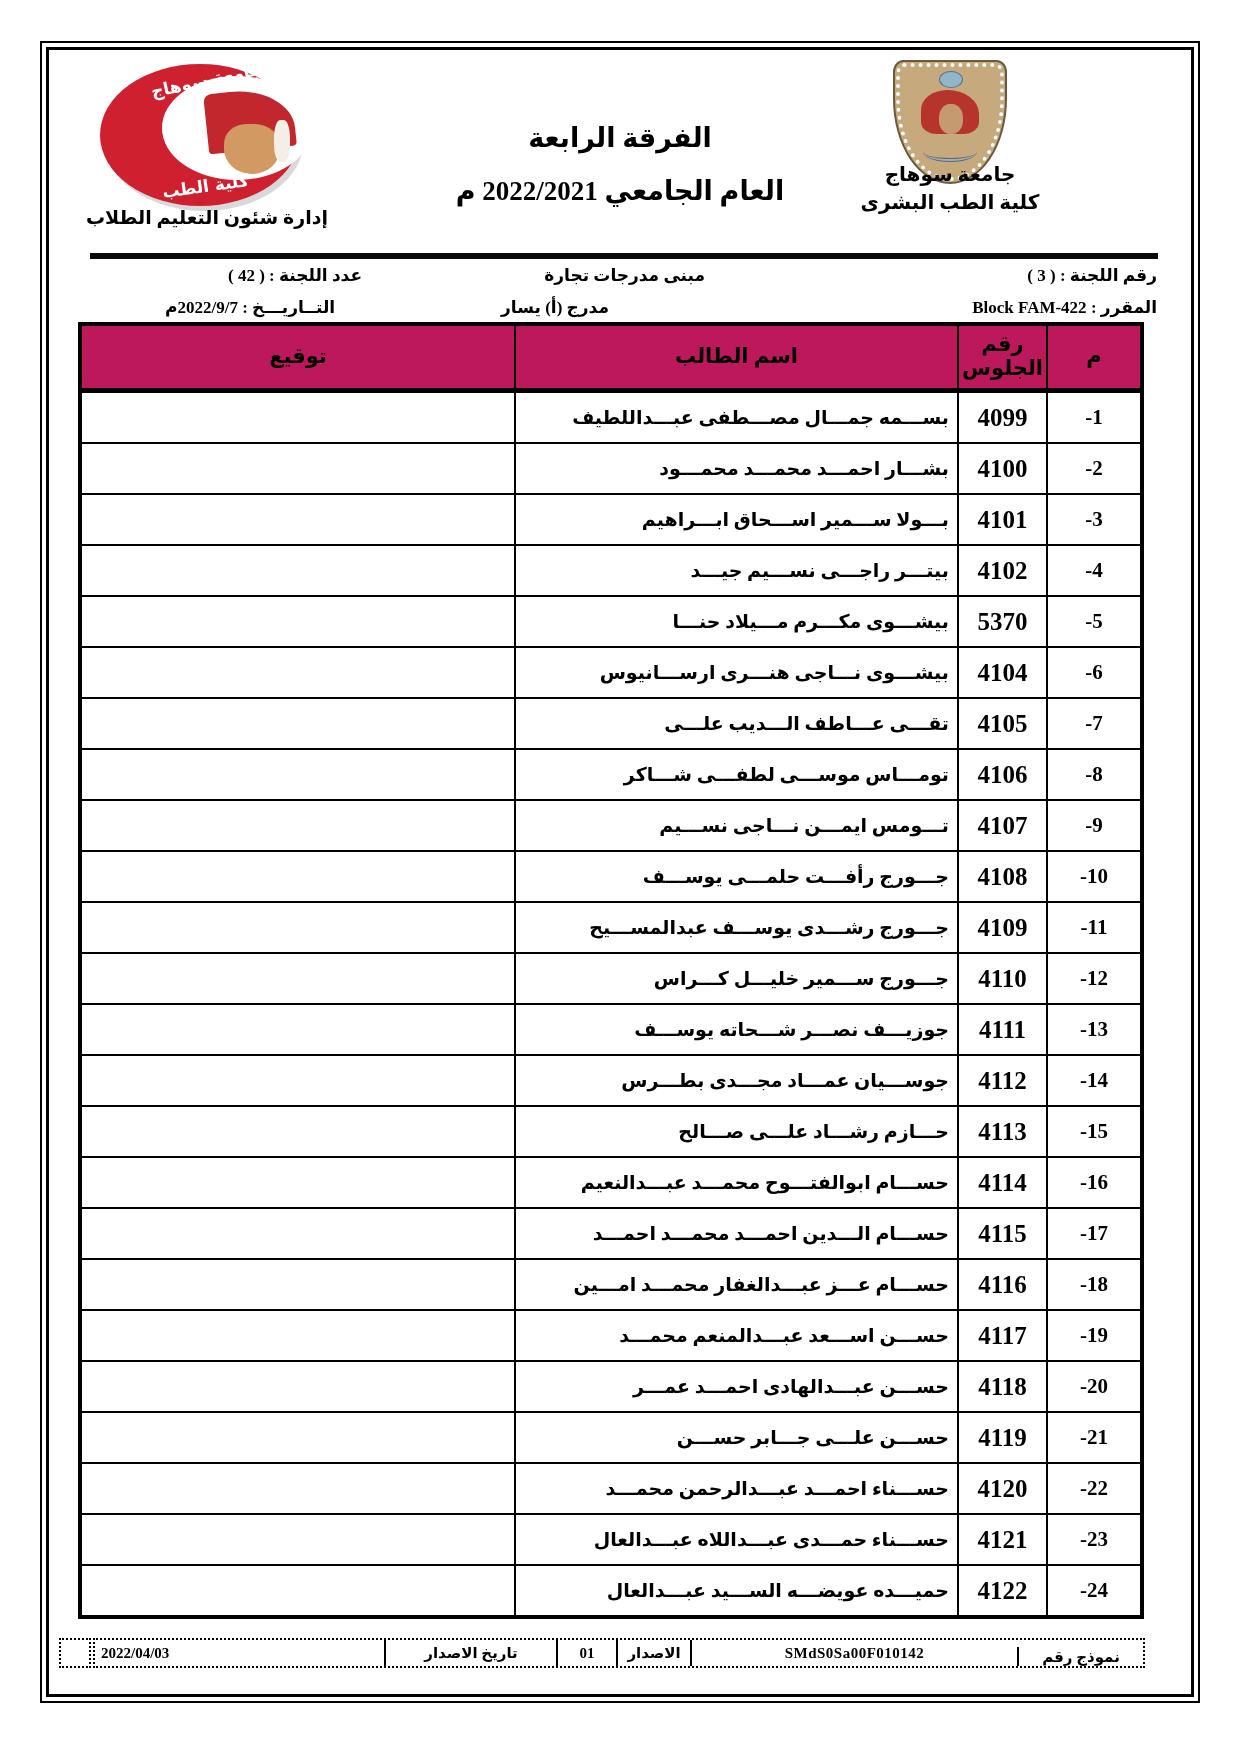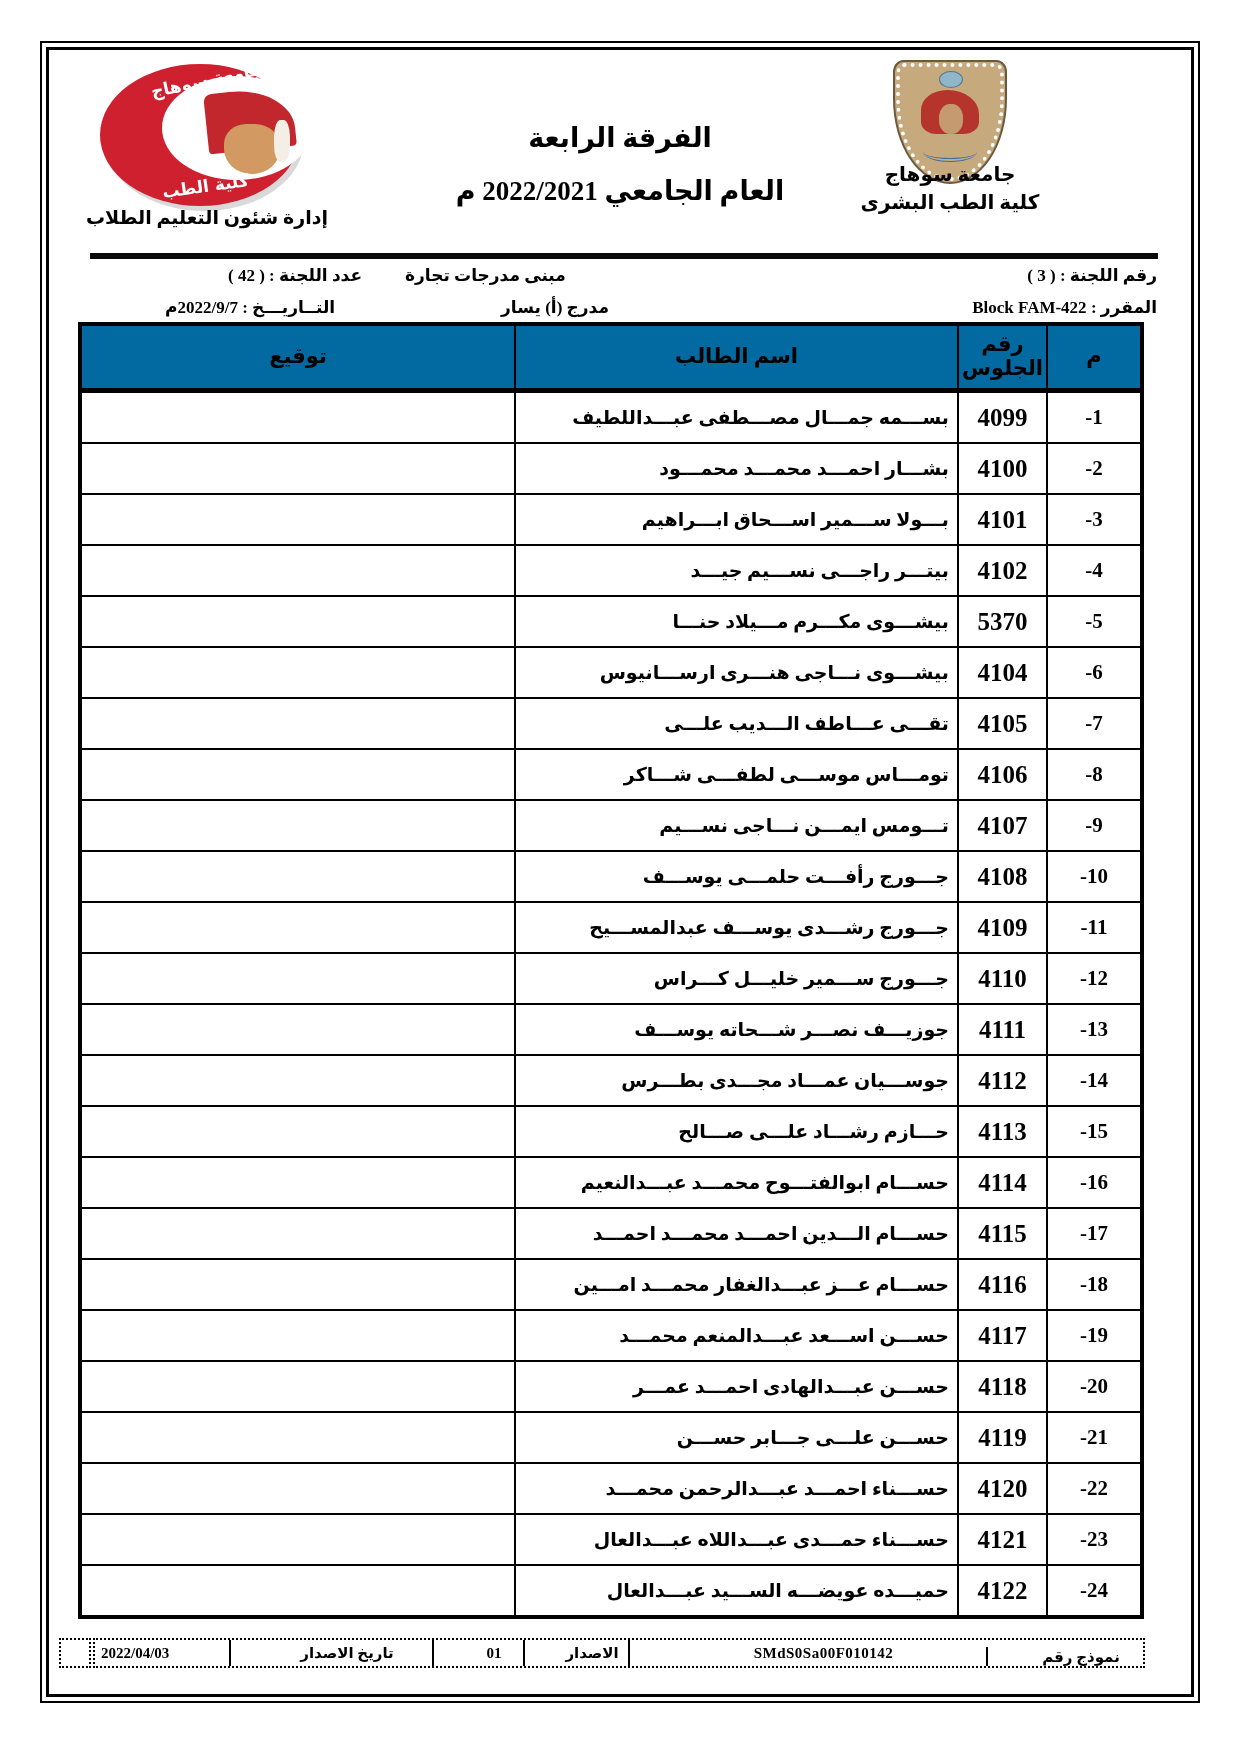--- a/index.html
+++ b/index.html
@@ -29,43 +29,43 @@
   .shield-crest{position:absolute;left:46px;top:11px;width:22px;height:15px;background:#8fb6c9;border-radius:50%;border:1px solid #5a7486;}
   .shield-head{position:absolute;left:28px;top:30px;width:58px;height:44px;background:#b5342c;border-radius:50% 60% 30% 30%;}
   .shield-face{position:absolute;left:46px;top:44px;width:24px;height:30px;background:#c69a70;border-radius:45%;}
   .shield-wave{position:absolute;left:30px;top:82px;width:54px;height:16px;border-bottom:4px double #3f6fa8;border-radius:50%;}
   .caption-right-1{left:850px;top:162px;width:200px;text-align:center;font-size:20px;font-weight:bold;direction:rtl;}
   .caption-right-2{left:840px;top:190px;width:220px;text-align:center;font-size:20px;font-weight:bold;direction:rtl;}
   .rule{left:90px;top:253px;width:1068px;height:6px;background:#0a0a0a;}
   
   .info{font-size:17px;font-weight:bold;direction:rtl;white-space:nowrap;}
   .i-r1-right{right:84px;top:265px;}
-  .i-r1-center{left:405px;top:265px;width:300px;text-align:left;}
+  .i-r1-center{left:405px;top:265px;width:300px;text-align:right;}
   .i-r1-left{left:228px;top:265px;}
   .i-r2-right{right:84px;top:297px;}
   .i-r2-center{left:405px;top:297px;width:300px;text-align:center;}
   .i-r2-left{left:165px;top:297px;}
   
   table.roster{left:78px;top:322px;width:1062px;border-collapse:collapse;table-layout:fixed;direction:rtl;position:absolute;}
   table.roster,table.roster th,table.roster td{border:2px solid #000;}
   table.roster{border:4px solid #000;}
   table.roster thead th{
-    background:#0369a1;height:60px;font-weight:bold;font-size:21px;
+    background:#be185d;height:60px;font-weight:bold;font-size:21px;
     border-bottom:5px solid #000;vertical-align:middle;text-align:center;line-height:1.12;
     font-family:"Liberation Serif","DejaVu Sans",serif;
   }
   table.roster td{height:47px;vertical-align:middle;font-weight:bold;}
   td.serial{text-align:center;font-size:21px;direction:ltr;}
   td.seat{text-align:center;font-size:25px;}
   td.name{font-size:19px;text-align:right;padding:0 8px 0 2px;white-space:nowrap;overflow:hidden;}
   td.sig{background:#fff;}
   
   .foot-mini{left:59px;top:1638px;width:28px;height:26px;border:2px dotted #000;}
   .footer{left:93px;top:1638px;width:1048px;height:26px;border:2px dotted #000;display:flex;direction:rtl;align-items:stretch;font-size:15px;font-weight:bold;}
-  .footer .fc{display:flex;align-items:center;justify-content:center;white-space:nowrap;padding-left:31px;}
+  .footer .fc{display:flex;align-items:center;justify-content:center;white-space:nowrap;}
   .footer .sep{border-left:2px solid #000;}
   .fc.f-label{width:124px;margin-top:7px;}
   .fc.f-code{width:325px;letter-spacing:.5px;}
   .fc.f-verlbl{width:72px;}
   .fc.f-ver{width:58px;}
   .fc.f-datelbl{width:170px;}
   .fc.f-date{flex:1;justify-content:flex-end;padding-left:6px;padding-right:4px;}
 </style>
 </head>
 <body>

